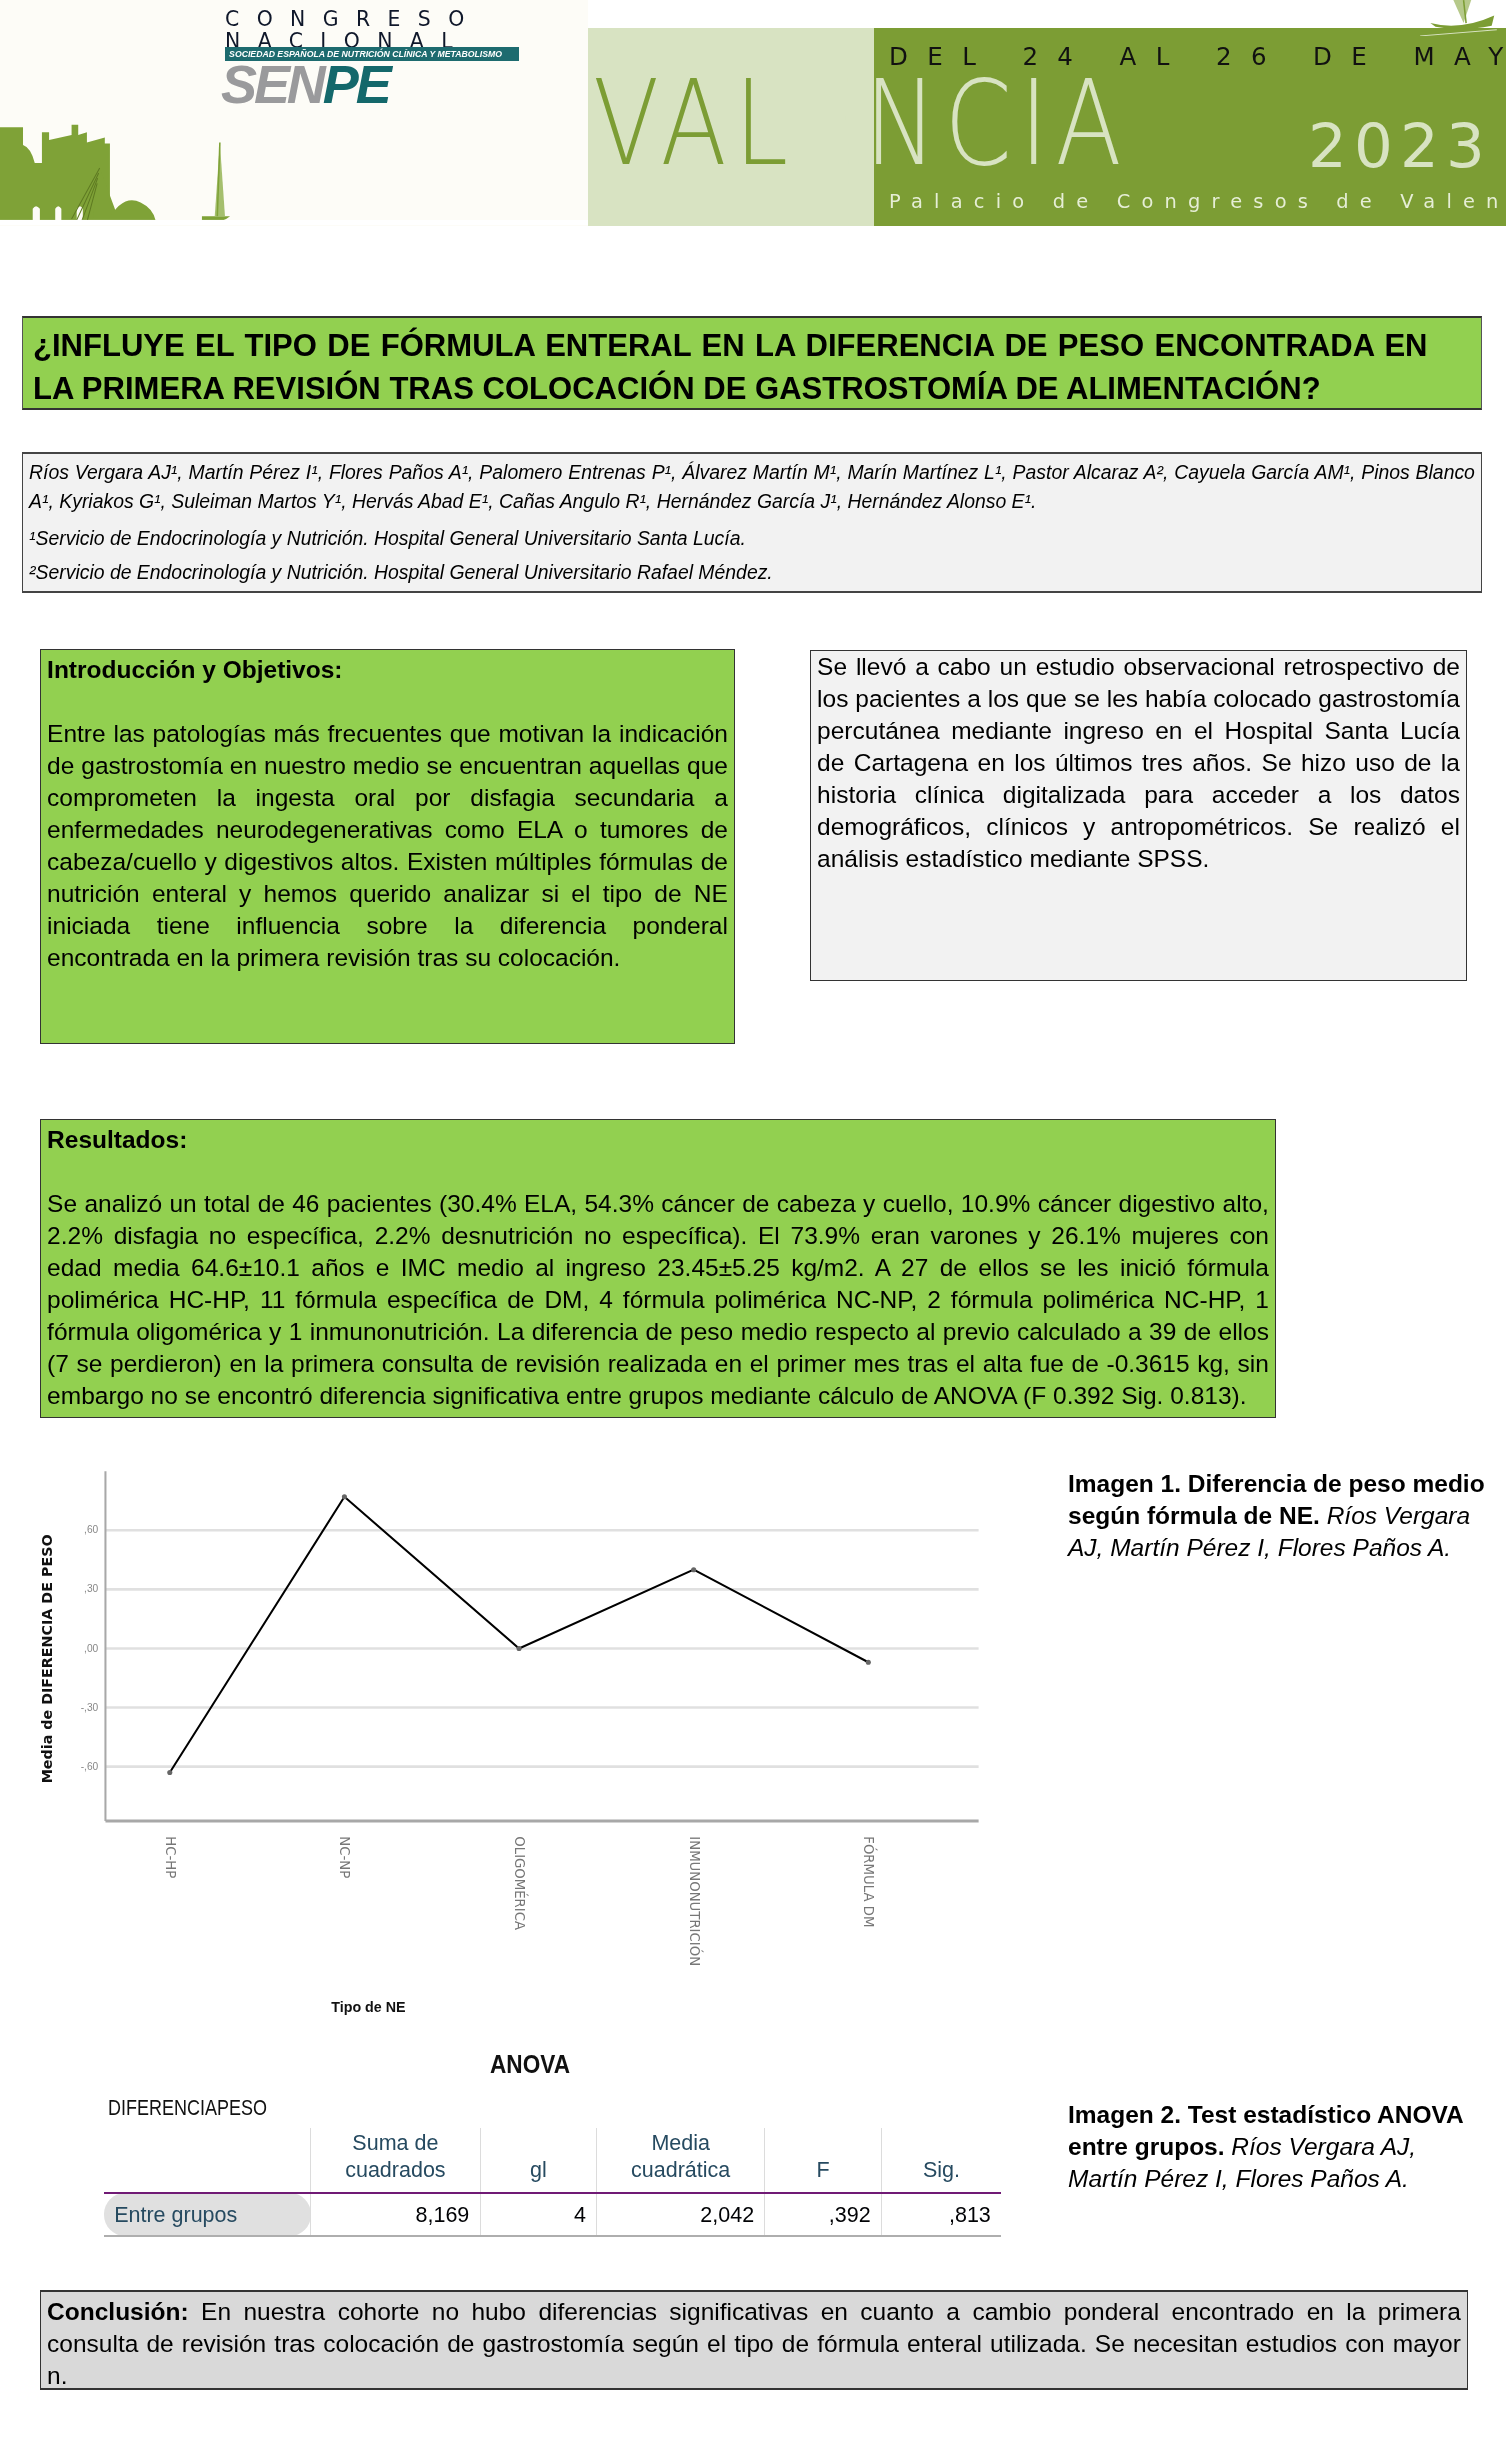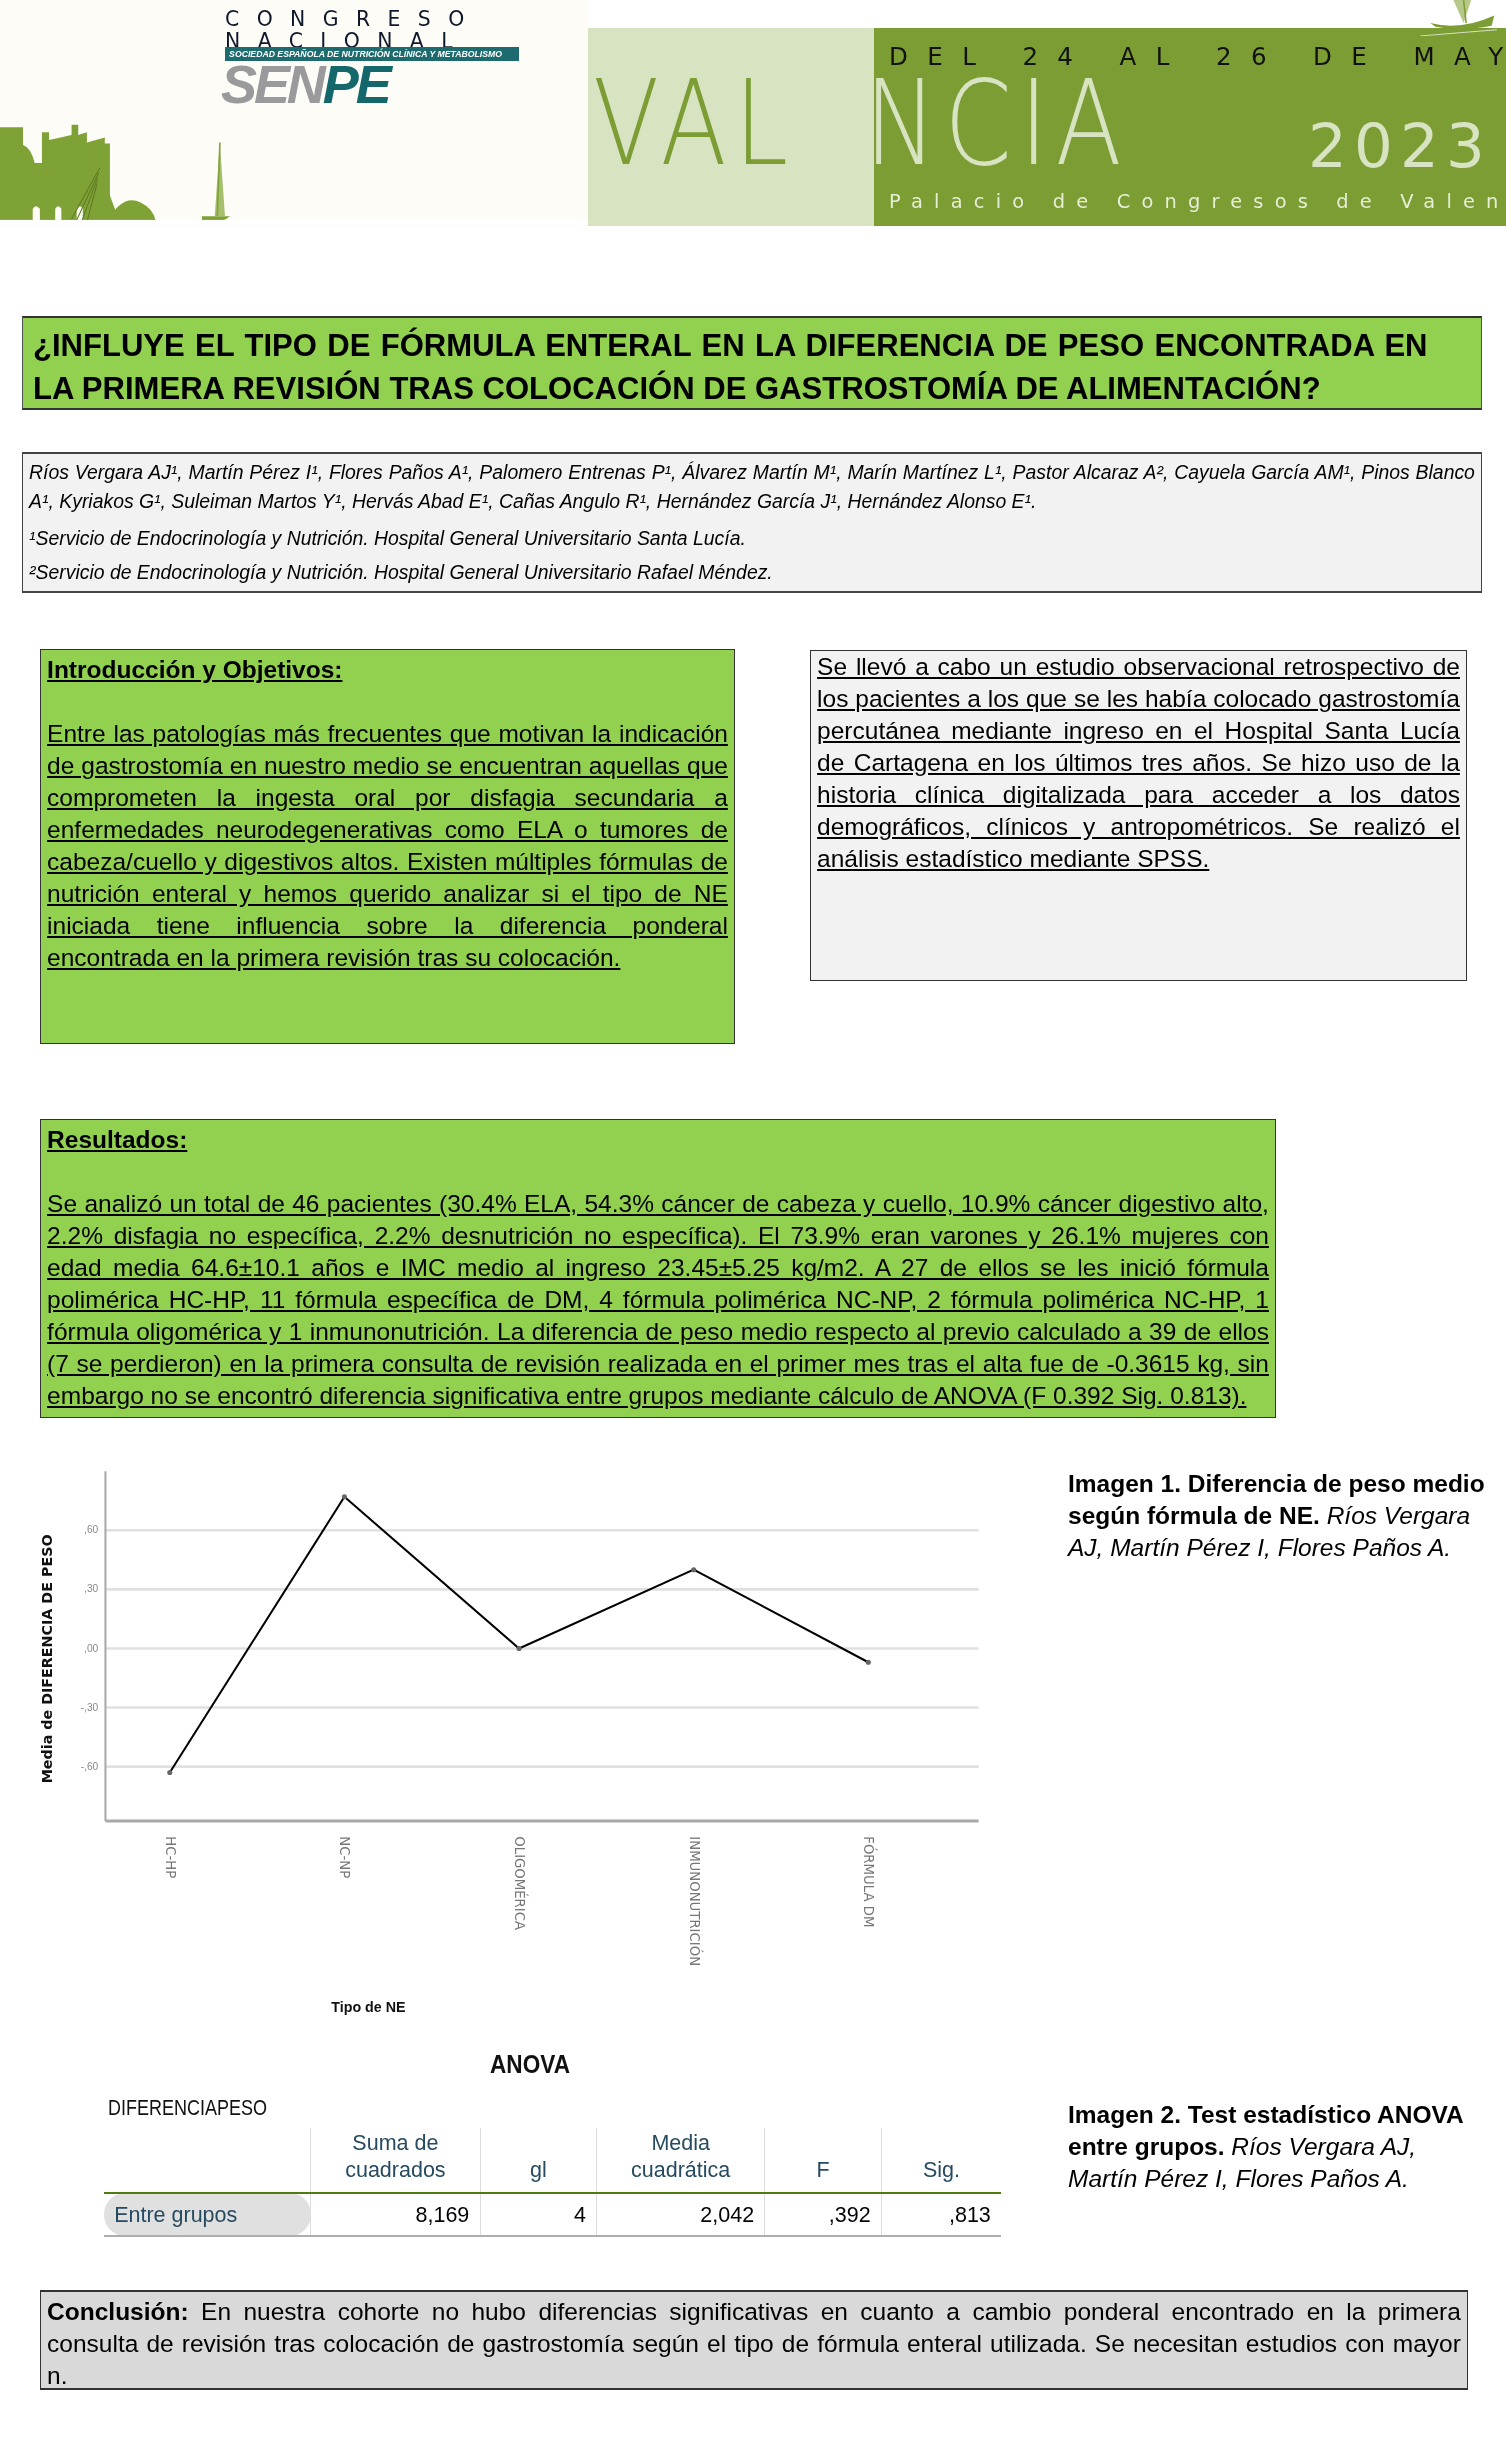--- a/index.html
+++ b/index.html
@@ -31,21 +31,21 @@
   .title-box { position: absolute; left: 22px; top: 316px; width: 1460px; height: 94px; background: #92d050; border-top: 2px solid #333; border-bottom: 2px solid #333; border-left: 1px solid #555; border-right: 1px solid #555; padding: 6.1px 10.2px 0 10.2px; }
   .title-box h1 { font-size: 32px; font-weight: bold; line-height: 43px; text-align: justify; text-align-last: left; transform: scaleX(0.97); transform-origin: left top; }
 
   
   .authors-box { position: absolute; left: 22px; top: 452px; width: 1460px; height: 141px; background: #f2f2f2; border: 1px solid #444; border-top-width: 2px; border-bottom-width: 2px; padding: 4.1px 6.1px; font-style: italic; font-size: 19.4px; }
   .authors-box .names { line-height: 29px; text-align: justify; text-align-last: left; }
   .authors-box .aff { line-height: 20.4px; margin-top: 12.3px; }
   .authors-box .aff + .aff { margin-top: 13.3px; }
 
   
-  .box { position: absolute; border: 1px solid #333; padding: 0 6.1px; font-size: 24.5px; line-height: 32px; text-decoration: underline; }
+  .box { position: absolute; border: 1px solid #333; padding: 0 6.1px; font-size: 24.5px; line-height: 32px; }
   .box h2 { font-size: 24.5px; font-weight: bold; line-height: 32px; margin-top: 4.1px; margin-bottom: 32px; }
   .box p { text-align: justify; text-align-last: left; }
   .intro { left: 40px; top: 649px; width: 695px; height: 395px; background: #92d050; }
   .method { left: 810px; top: 650px; width: 657px; height: 331px; background: #f2f2f2; }
   .method h2 { margin-left: 7.2px; }
 
   .results { left: 40px; top: 1119px; width: 1236px; height: 299px; background: #92d050; font-size: 24.5px; line-height: 32px; }
   .results h2 { margin-bottom: 32px; }
 
   
@@ -57,21 +57,21 @@
   .cap1 { left: 1068px; top: 1468px; width: 419px; }
   .cap2 { left: 1068px; top: 2099px; width: 419px; }
 
   
   .anova { position: absolute; left: 102px; top: 2039px; width: 899px; height: 204px; }
   .anova .atitle { position: absolute; left: 388px; top: 10.2px; font-size: 26.6px; font-weight: bold; transform: scaleX(0.85); transform-origin: left top; color: #111; }
   .anova .dep { position: absolute; left: 6.1px; top: 56px; font-size: 22.5px; color: #111; transform: scaleX(0.8); transform-origin: left top; }
   .anova table { position: absolute; left: 2px; top: 89px; border-collapse: collapse; width: 897px; color: #264a60; font-size: 21.5px; }
   .anova th { font-weight: normal; text-align: center; vertical-align: bottom; padding: 2px 5.1px 9.2px; line-height: 26.6px; border-left: 0.5px solid #dcdcdc; }
   .anova th:first-child { border-left: none; }
-  .anova thead tr { border-bottom: 2px solid #4d7c0f; }
+  .anova thead tr { border-bottom: 2px solid #701a75; }
   .anova td { text-align: right; padding: 7.2px 10.2px; line-height: 26.6px; border-left: 0.5px solid #dcdcdc; color: #010205; border-radius: 21px; }
   .anova td.rowlabel { text-align: left; background: #e0e0e0; color: #264a60; border-left: none; }
   .anova tbody tr { border-bottom: 2px solid #aeaeae; }
 
   
   .conclusion { position: absolute; left: 40px; top: 2290px; width: 1428px; height: 100px; background: #d9d9d9; border: 1px solid #333; border-top-width: 2px; border-bottom-width: 2px; padding: 4.1px 6.1px; font-size: 24.5px; line-height: 32px; text-align: justify; text-align-last: left; }
   .conclusion b { font-weight: bold; }
 </style>
 </head>
 <body>

